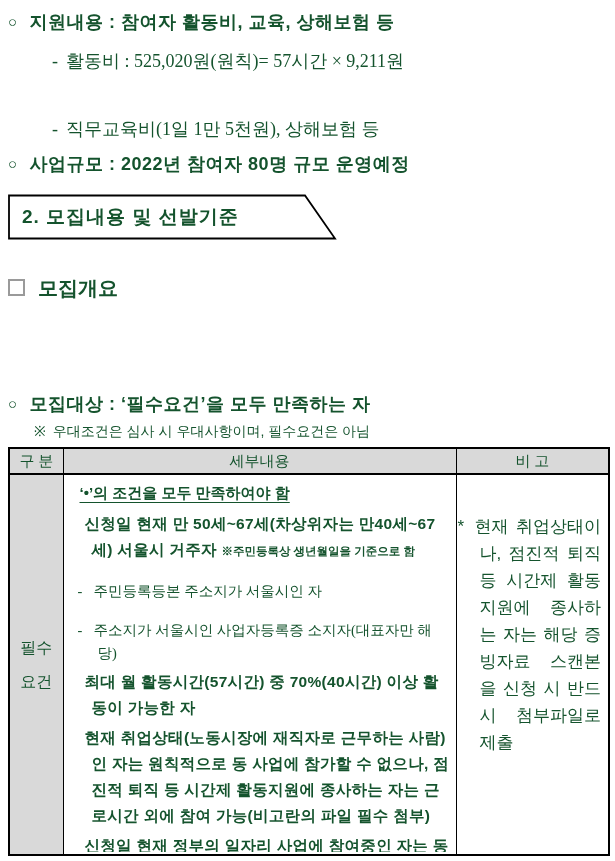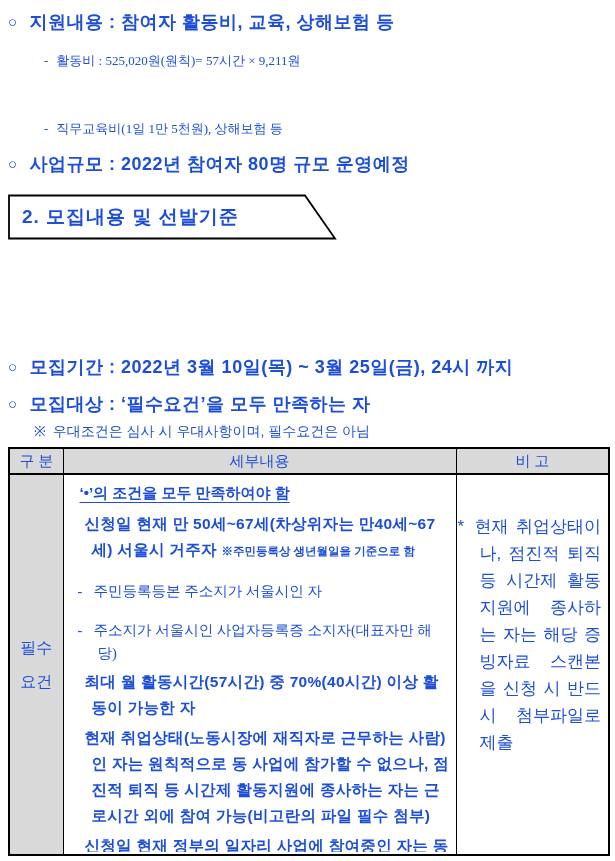--- a/index.html
+++ b/index.html
@@ -2,43 +2,43 @@
 <html><head>
 <meta charset="utf-8">
 <style>
   * { box-sizing: border-box; margin: 0; padding: 0; }
   html, body { background: #ffffff; }
   .page {
     position: relative;
     width: 615px;
     height: 861px;
     background: #ffffff;
-    color: #1d4ed8;
+    color: #14532d;
     font-family: "Liberation Sans", sans-serif;
     overflow: hidden;
   }
   .abs { position: absolute; }
   .marker { display: inline-block; }
 
   
   .h-line {
     left: 8px;
     font-size: 18px;
     font-weight: bold;
     line-height: 28px;
     letter-spacing: 0.5px;
     white-space: nowrap;
   }
   .h-line .marker { font-weight: normal; font-size: 15px; margin-right: 12px; vertical-align: 1px; }
 
   
   .s-line {
-    left: 44px;
-    font-family: "Liberation Serif", "DejaVu Serif", serif;
-    font-size: 13px;
+    left: 52px;
+    font-family: "Liberation Serif", "DejaVu Serif", serif;
+    font-size: 18px;
     line-height: 26px;
     white-space: nowrap;
     text-align: right;
   }
   .s-line .marker { margin-right: 8px; }
 
   .ref-line {
     left: 57px;
     font-family: "Liberation Serif", "DejaVu Serif", serif;
     font-size: 15.5px;
@@ -168,24 +168,24 @@
     <span class="marker">○</span><span>사업규모 : 2022년 참여자 80명 규모 운영예정</span>
   </div>
 
   <div class="abs banner">
     <svg width="330" height="46" viewBox="0 0 330 46">
       <polygon points="1,1.5 297,1.5 327,44.5 1,44.5" fill="#ffffff" stroke="#000000" stroke-width="1.8"></polygon>
     </svg>
     <span class="banner-text">2. 모집내용 및 선발기준</span>
   </div>
 
-
-  <div class="abs h-line" style="top:353px;">
-    <span class="marker">○</span><span>모집기간 : 2022년 3월 10일(목) ~ 3월 25일(금), 24시 까지</span>
-  </div>
+  <div class="abs overview">
+    <span class="checkbox"></span><span>모집개요</span>
+  </div>
+
   <div class="abs h-line" style="top:390px;">
     <span class="marker">○</span><span>모집대상 : ‘필수요건’을 모두 만족하는 자</span>
   </div>
 
   <div class="abs note-line" style="top:421px;">
     <span class="marker">※</span><span>우대조건은 심사 시 우대사항이며, 필수요건은 아님</span>
   </div>
 
   <table class="req-table">
     <colgroup>

